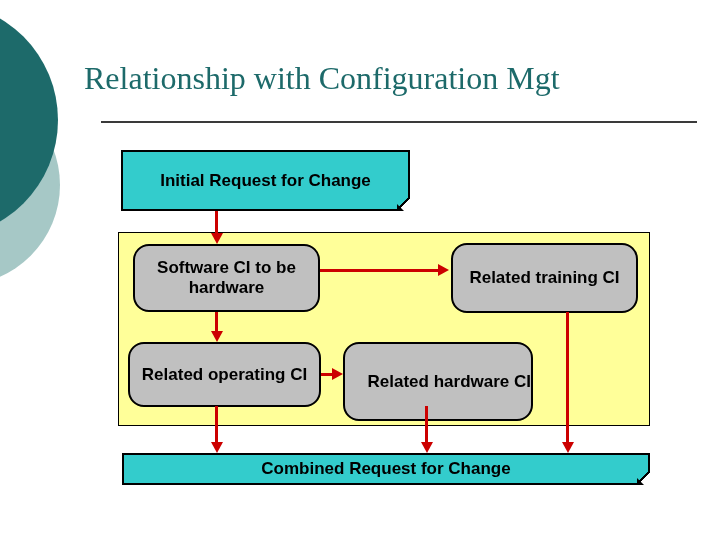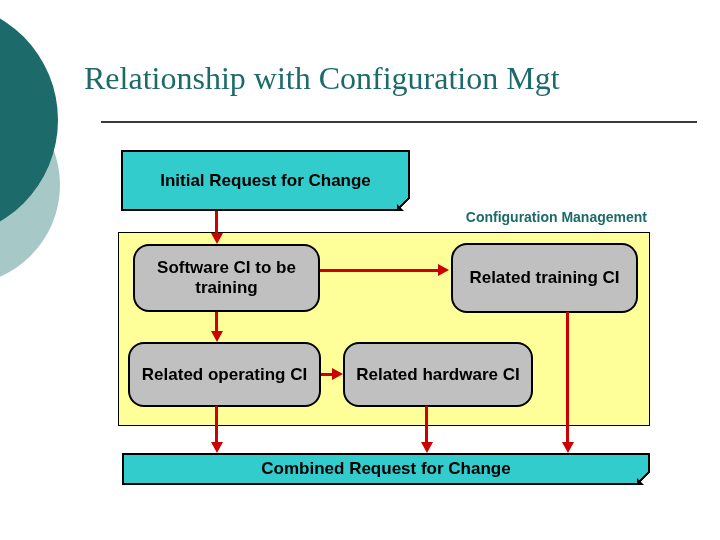--- a/index.html
+++ b/index.html
@@ -29,21 +29,21 @@
     position:absolute;display:flex;align-items:center;justify-content:center;
     box-sizing:border-box;border:2px solid var(--border-black);
     font-size:17px;font-weight:700;color:#000;text-align:center;
   }
   .node.teal{background:var(--teal-box);}
   .node.gray{background:var(--node-gray);border-radius:16px;}
   .node.initial{left:121px;top:150px;width:289px;height:61px;}
   .node.software{left:133px;top:244px;width:187px;height:68px;}
   .node.training{left:451px;top:243px;width:187px;height:70px;}
   .node.operating{left:128px;top:342px;width:193px;height:65px;}
-  .node.hardware{left:343px;top:342px;width:190px;height:65px;}
+  .node.hardware{left:343px;top:342px;width:190px;height:79px;justify-content:flex-end;}
   .node.combined{left:122px;top:453px;width:528px;height:32px;text-align:right;}
   .fold{
     position:absolute;right:-2px;bottom:-2px;width:13px;height:13px;
     background:linear-gradient(135deg,transparent calc(50% - 1.5px),
       #000 calc(50% - 1.5px),#000 calc(50% + 0.5px),#fff calc(50% + 0.5px));
   }
   .fold::after{
     content:'';position:absolute;left:0;bottom:0;width:0;height:0;
     border-bottom:7px solid #000;border-right:7px solid transparent;
   }
@@ -57,30 +57,29 @@
 <body>
 
 <div class="slide">
 
   <div class="circ light"></div>
   <div class="circ dark"></div>
 
   <h1 class="title">Relationship with Configuration Mgt</h1>
   <div class="rule"></div>
 
-  <div class="label-cm">Configuration Management</div>
   <div class="region"></div>
 
   <div class="node teal initial">
     <span>Initial Request for Change</span>
     <span class="fold"></span>
   </div>
 
   <div class="node gray software">
-    <span>Software CI to be training</span>
+    <span>Software CI to be hardware</span>
   </div>
 
   <div class="node gray training">
     <span>Related training CI</span>
   </div>
 
   <div class="node gray operating">
     <span>Related operating CI</span>
   </div>
 

